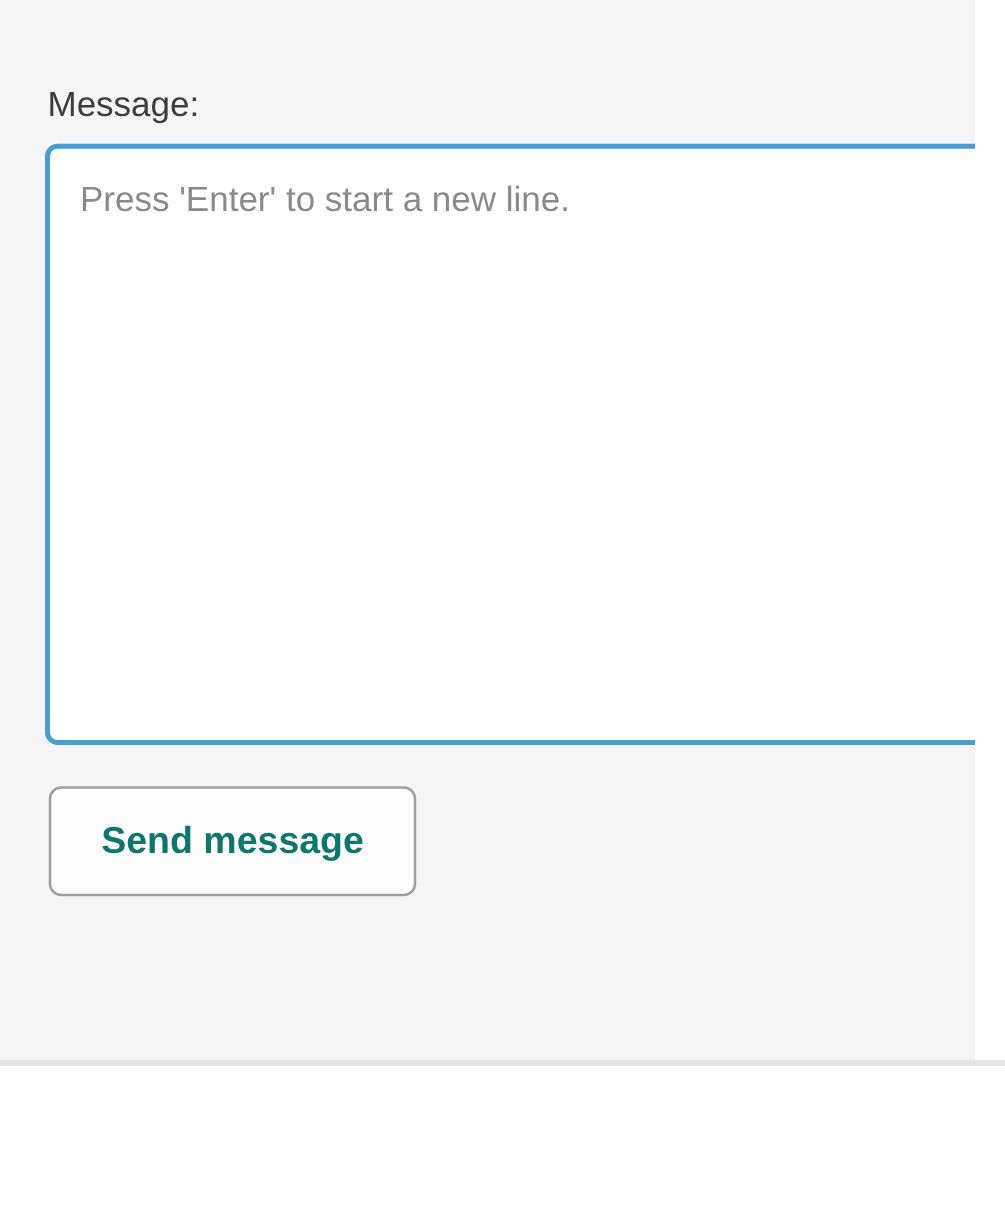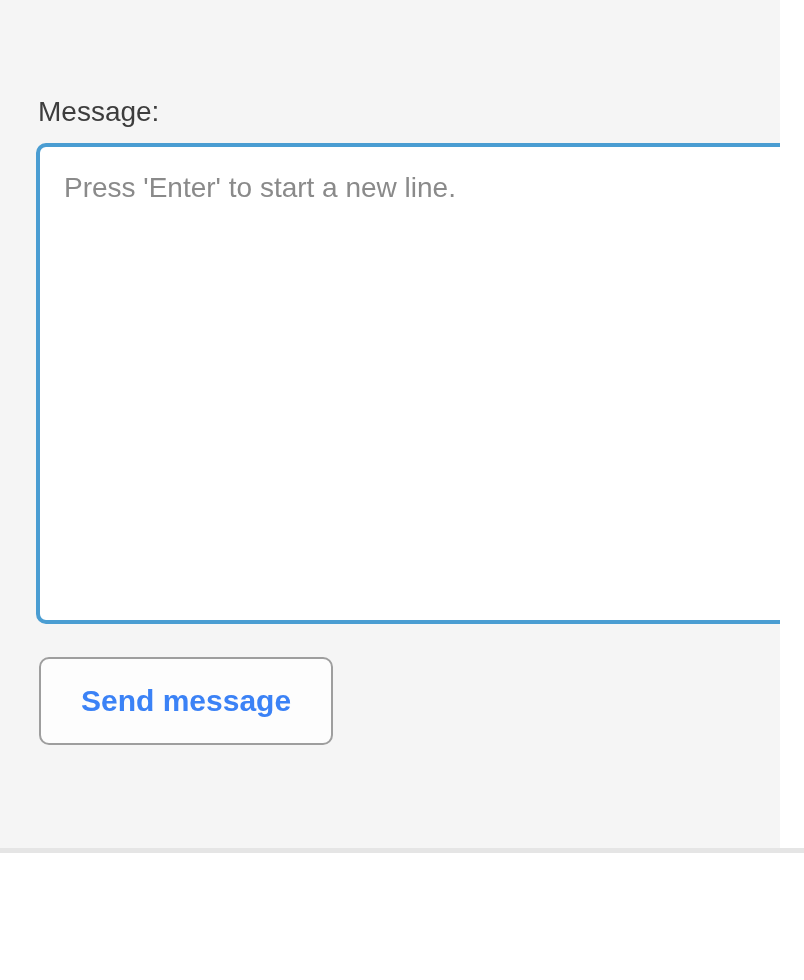--- a/index.html
+++ b/index.html
@@ -10,21 +10,21 @@
     overflow: hidden;
     background: #ffffff;
     font-family: "Liberation Sans", sans-serif;
   }
 
   .form-section {
     box-sizing: border-box;
     width: 780px;
     height: 848px;
     background: #f5f5f5;
-    padding-top: 94px;
+    padding-top: 66px;
     overflow: hidden;
   }
 
   .message-label {
     display: block;
     margin: 0 0 13px 38px;
     font-size: 28px;
     line-height: 36px;
     color: #3d3d3d;
   }
@@ -56,21 +56,21 @@
     margin: 33px 0 0 39px;
     box-sizing: border-box;
     background: #fdfdfd;
     border: 2px solid #9e9e9e;
     border-radius: 10px;
     padding: 24px 40px;
     font-family: "Liberation Sans", sans-serif;
     font-size: 30px;
     line-height: 36px;
     font-weight: bold;
-    color: #3b82f6;
+    color: #0f766e;
     cursor: pointer;
   }
 
   .bottom-divider {
     width: 804px;
     height: 5px;
     background: #e5e5e5;
   }
 
   .bottom-whitespace {

